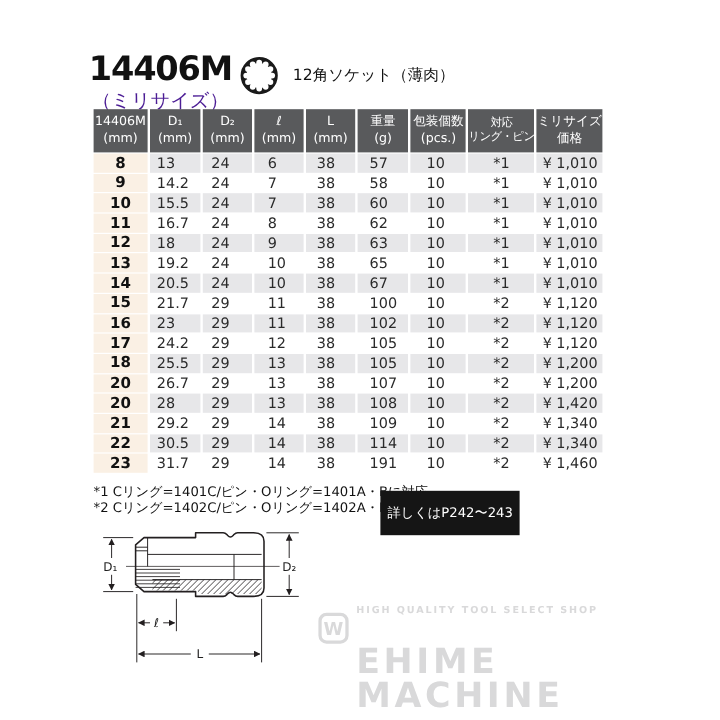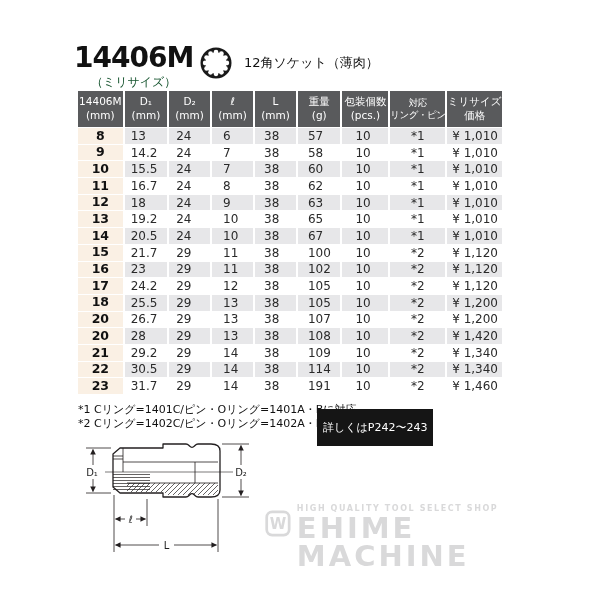--- a/index.html
+++ b/index.html
@@ -4,21 +4,21 @@
 <style>
   * { margin:0; padding:0; box-sizing:border-box; }
   html,body { background:#fff; }
   .page {
     position:relative; width:504px; height:600px; background:#ffffff;
     font-family:"DejaVu Sans","Liberation Sans",sans-serif; color:#1f1f1f; overflow:hidden;
   }
   
   .title-block { position:absolute; left:74px; top:44px; text-align:center; }
   .model { font-size:28px; font-weight:bold; letter-spacing:-1px; line-height:1; color:#111; }
-  .size-note { font-size:12px; margin-top:2px; color:#14532d; }
+  .size-note { font-size:16px; margin-top:2px; color:#4c1d95; }
   .socket-type { position:absolute; left:199px; top:46px; display:flex; align-items:center; gap:11px; }
   .socket-type span { font-size:13px; color:#111; }
   
   table.spec {
     position:absolute; left:76px; top:90px; border-collapse:separate; border-spacing:2px 1px;
     table-layout:fixed;
   }
   col.w0{width:46px} col.wm{width:48px} col.w8{width:50px} col.w9{width:55px}
   th { background:#595a5c; color:#fff; font-weight:normal; text-align:center;
        vertical-align:middle; height:36px; font-size:10.5px; line-height:1.3; padding:1px 0; }
@@ -39,21 +39,21 @@
   
   .footnotes { position:absolute; left:78px; top:403px; font-size:11px; line-height:14px; color:#111; }
   .ref-box { position:absolute; left:317px; top:409px; background:#151515; color:#fff;
              font-size:11px; line-height:15px; padding:11px 6px; }
   
   svg.diagram { position:absolute; left:75px; top:438px; }
   svg.diagram text { font-size:10px; fill:#1f1f1f; }
   
   .watermark { position:absolute; left:265px; top:504px; display:flex; align-items:flex-start; gap:6px;
                color:#d9d9da; user-select:none; }
-  .wm-text { display:flex; flex-direction:column; }
+  .wm-text { display:flex; flex-direction:column;gap:23px; }
   .tagline { font-size:8px; font-weight:bold; letter-spacing:1.6px; line-height:10px; }
   .shopname { font-size:29px; font-weight:bold; letter-spacing:3px; line-height:28px; }
 </style>
 </head>
 <body>
 
 <div class="page">
 
   <div class="title-block">
     <div class="model">14406M</div>

